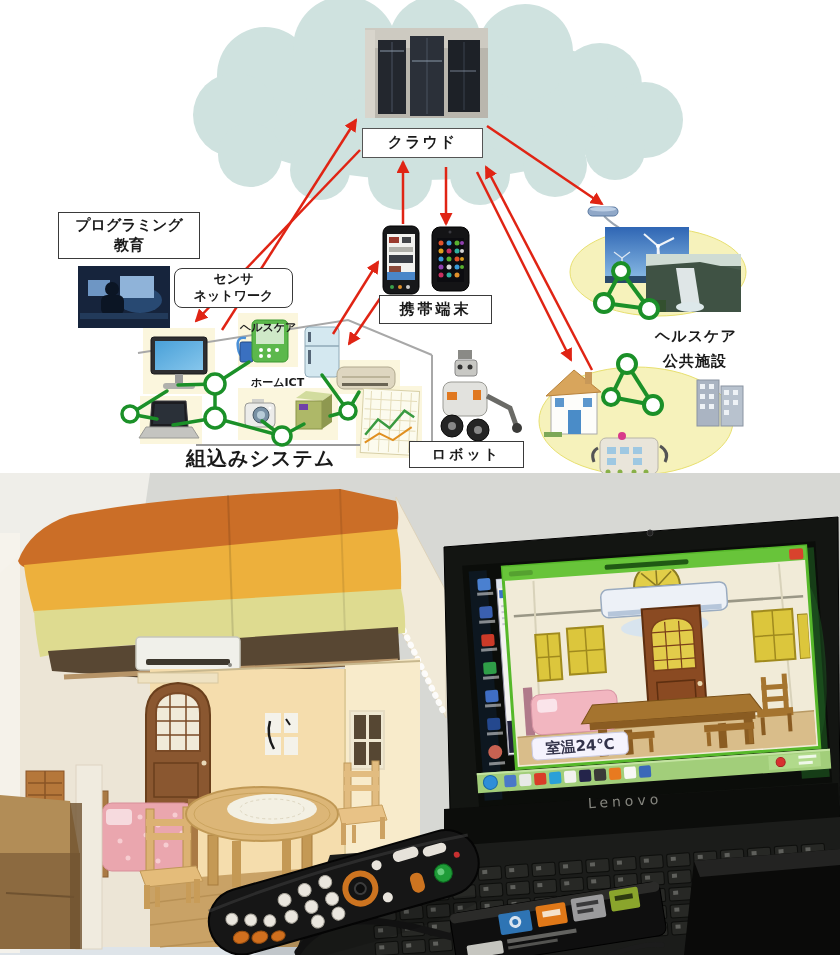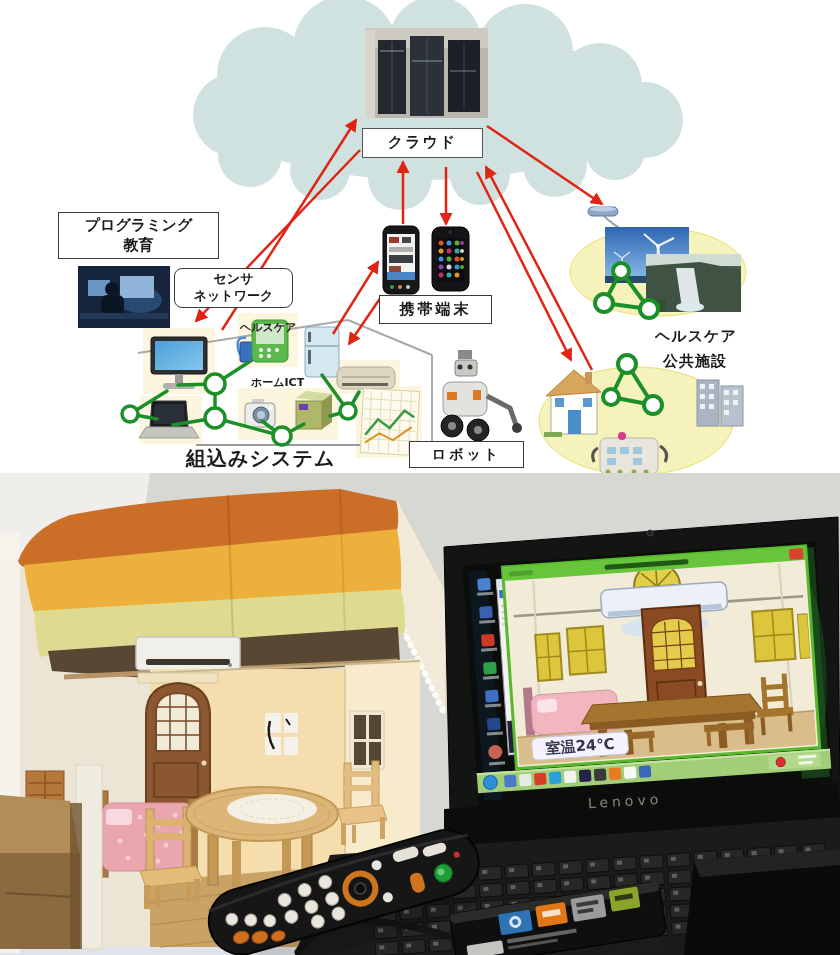--- a/index.html
+++ b/index.html
@@ -331,21 +331,21 @@
     <line x1="477" y1="172" x2="571" y2="360" marker-end="url(#ah)"></line>
     <line x1="592" y1="370" x2="486" y2="167" marker-end="url(#ah)"></line>
     <line x1="333" y1="334" x2="378" y2="262" marker-end="url(#ah)"></line>
     <line x1="381" y1="297" x2="349" y2="344" marker-end="url(#ah)"></line>
   </g>
 </svg>
 
 <div class="box" style="left:362px;top:128px;width:121px;height:30px;font-size:15px;letter-spacing:2px;border-color:#555;font-weight:600;">
   <span>クラウド</span>
 </div>
-<div class="box" style="left:58px;top:212px;width:161px;height:47px;font-size:15px;font-weight:700;">
+<div class="box" style="left:58px;top:212px;width:142px;height:47px;font-size:15px;font-weight:700;">
   <span>プログラミング</span>
   <span>教育</span>
 </div>
 <div class="box" style="left:174px;top:268px;width:119px;height:40px;border-radius:8px;font-size:13px;font-weight:700;">
   <span>センサ</span>
   <span>ネットワーク</span>
 </div>
 <div class="dlabel small-tag" style="left:196px;top:320px;margin-left:44px;">ヘルスケア</div>
 <div class="dlabel small-tag" style="left:251px;top:375px;">ホームICT</div>
 <div class="box" style="left:379px;top:295px;width:113px;height:29px;font-size:15px;letter-spacing:3px;font-weight:600;">

